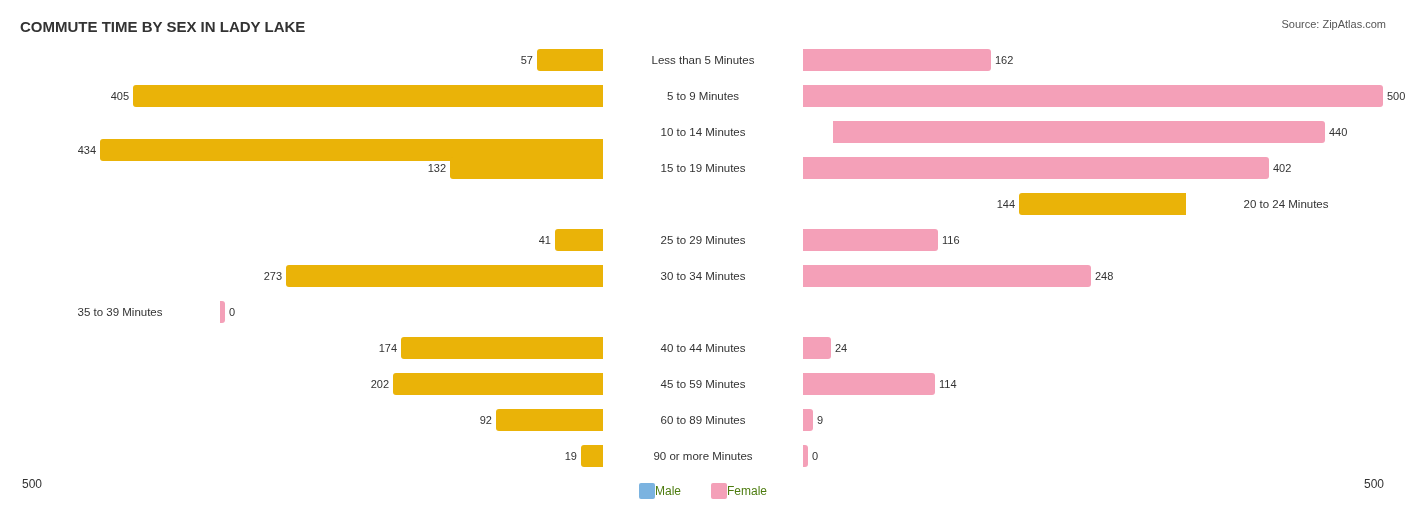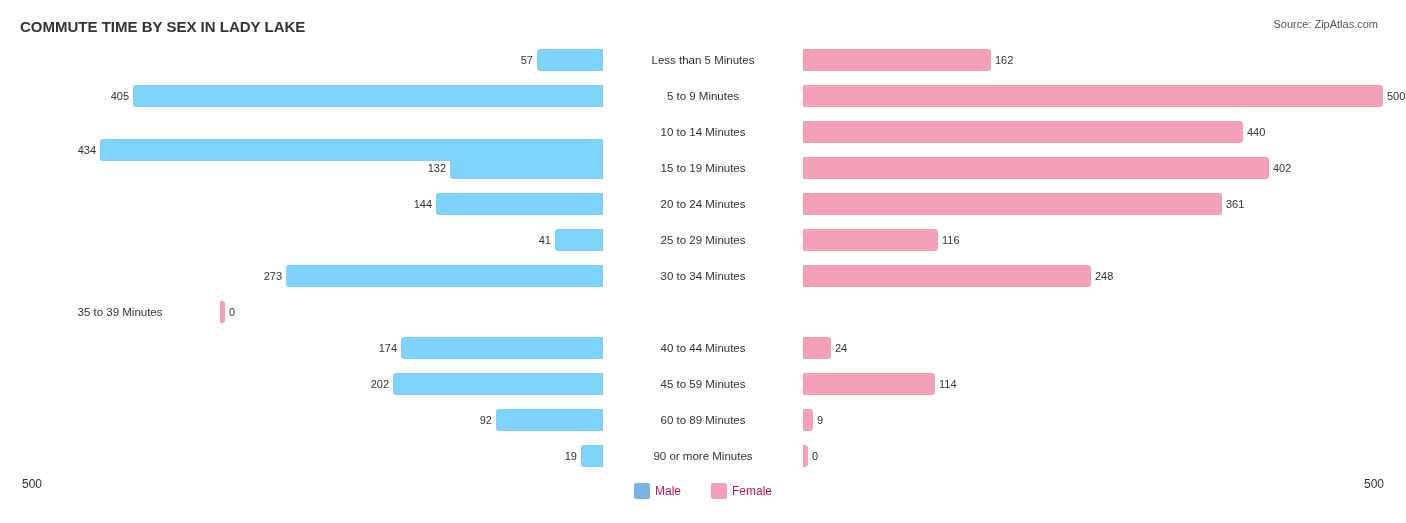--- a/index.html
+++ b/index.html
@@ -19,21 +19,21 @@
     .chart-title {
       font-size: 15px;
       font-weight: bold;
       text-transform: uppercase;
       color: #333;
       margin-bottom: 8px;
     }
     .source {
       position: absolute;
       top: 18px;
-      right: 28px;
+      right: 20px;
       font-size: 11px;
       color: #555;
     }
     .bars-area {
       width: 100%;
       position: relative;
     }
     .bar-row {
       display: flex;
       align-items: center;
@@ -65,21 +65,21 @@
     .right-side {
       flex: 1;
       display: flex;
       align-items: center;
       justify-content: flex-start;
       height: 100%;
       position: relative;
     }
     .bar-male {
       height: 22px;
-      background: #7dd3fc;
+      background: #eab308;
       border-radius: 3px 0 0 3px;
       display: flex;
       align-items: center;
       justify-content: flex-start;
       padding-left: 5px;
       position: relative;
       text-align: right;
     }
     .bar-female {
       height: 22px;
@@ -108,23 +108,22 @@
     .legend {
       display: flex;
       justify-content: center;
       align-items: center;
       gap: 30px;
       margin-top: 6px;
     }
     .legend-item {
       display: flex;
       align-items: center;
-      gap: 5px;
       font-size: 12px;
-      color: #be185d;
+      color: #4d7c0f;
     }
     .legend-box {
       width: 16px;
       height: 16px;
       border-radius: 2px;
     }
     .footer-numbers {
       display: flex;
       justify-content: space-between;
       font-size: 12px;
@@ -171,21 +170,21 @@
         </div>
       </div>
       <div class="bar-row">
         <div class="left-side">
           <div class="bar-male" style="width: 503px; margin-top: 36px;">
             <span class="bar-value-left">434</span>
           </div>
         </div>
         <div class="center-label">10 to 14 Minutes</div>
         <div class="right-side">
-          <div class="bar-female" style="width: 440px;">
+          <div class="bar-female" style="width: 492px; margin-left: 30px;">
             <span class="bar-value-right">440</span>
           </div>
         </div>
       </div>
       <div class="bar-row">
         <div class="left-side">
           <div class="bar-male" style="width: 153px;">
             <span class="bar-value-left">132</span>
           </div>
         </div>
@@ -196,25 +195,20 @@
           </div>
         </div>
       </div>
       <div class="bar-row">
         <div class="left-side">
           <div class="bar-male" style="width: 167px;">
             <span class="bar-value-left">144</span>
           </div>
         </div>
         <div class="center-label">20 to 24 Minutes</div>
-        <div class="right-side">
-          <div class="bar-female" style="width: 419px;">
-            <span class="bar-value-right">361</span>
-          </div>
-        </div>
       </div>
       <div class="bar-row">
         <div class="left-side">
           <div class="bar-male" style="width: 48px;">
             <span class="bar-value-left">41</span>
           </div>
         </div>
         <div class="center-label">25 to 29 Minutes</div>
         <div class="right-side">
           <div class="bar-female" style="width: 135px;">

